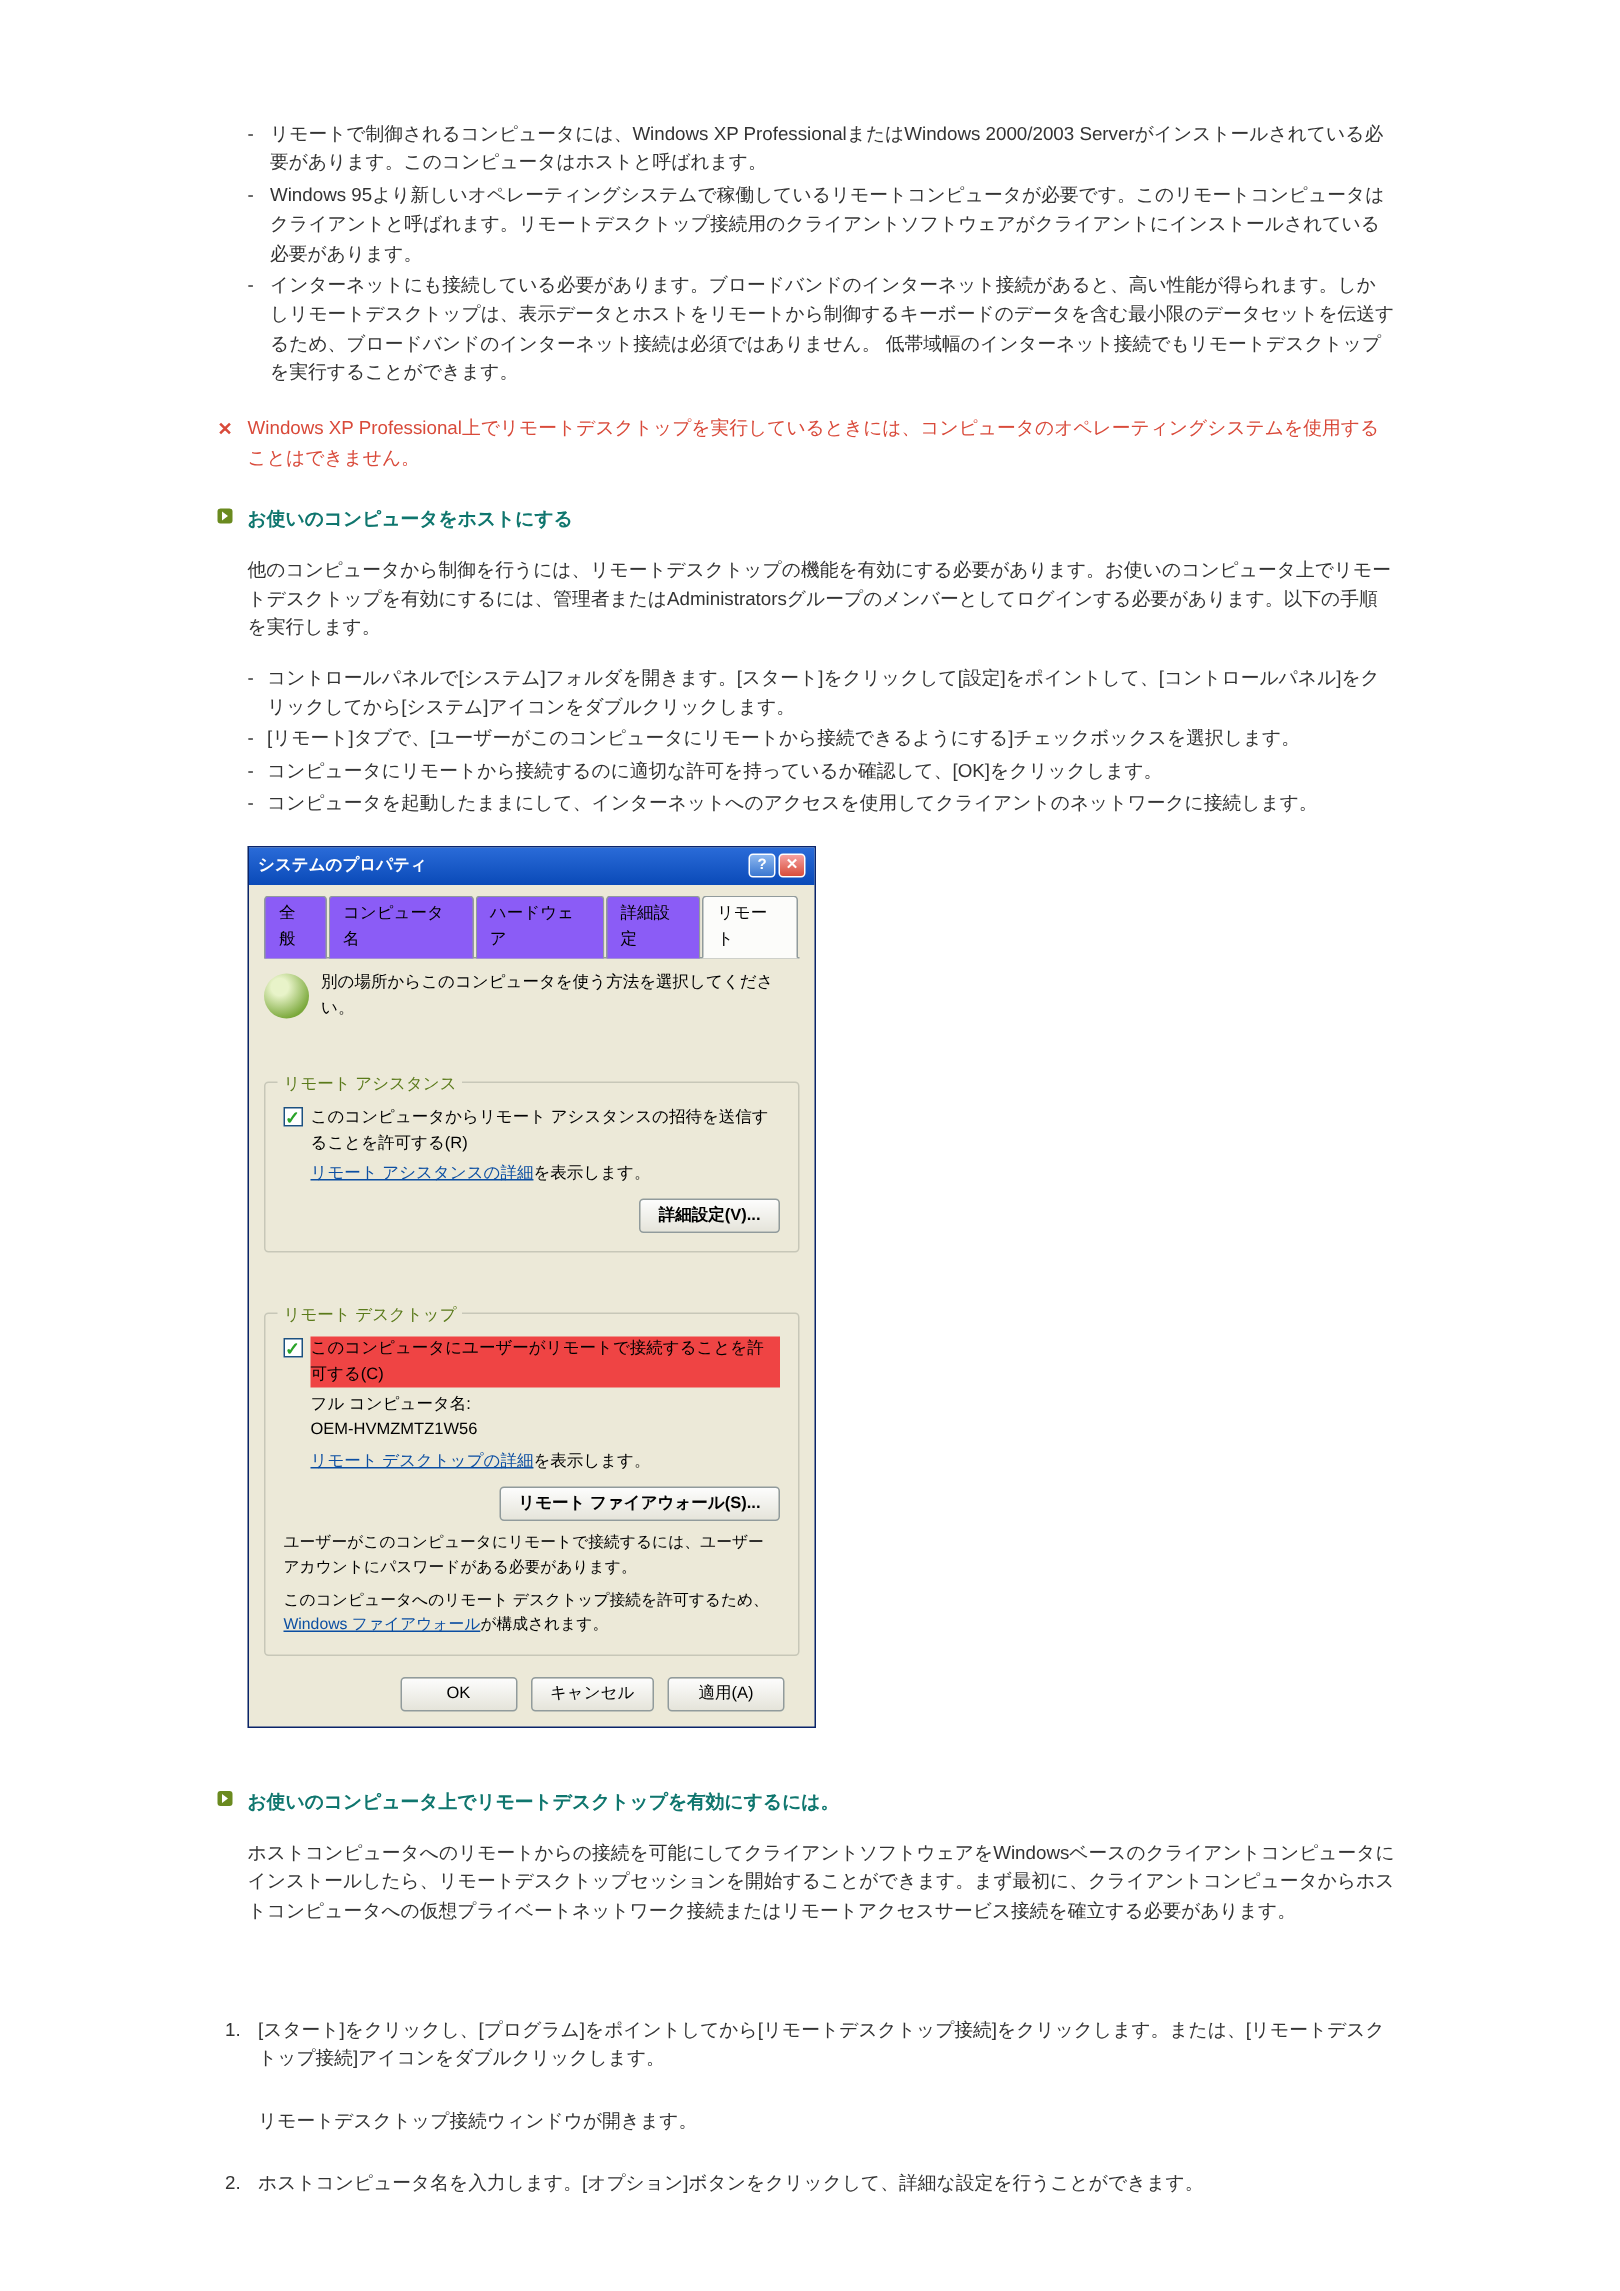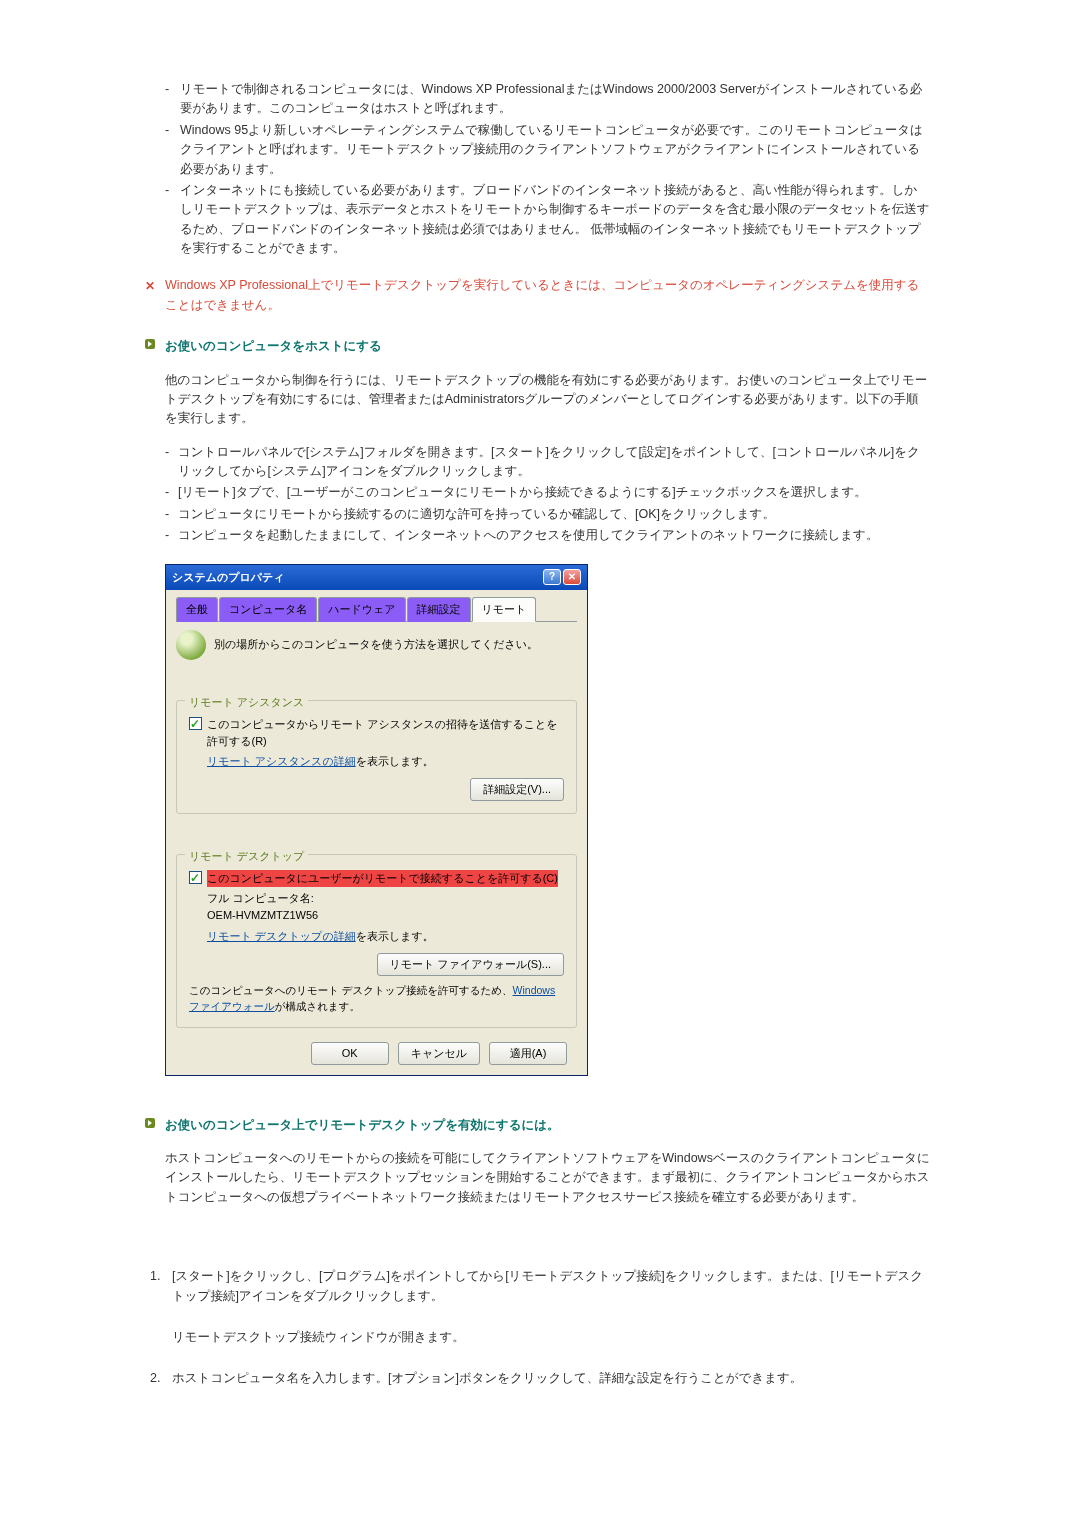--- a/index.html
+++ b/index.html
@@ -31,21 +31,21 @@
     .section-title { font-weight: bold; color: #0f766e; }
     .body-para { margin: 0 0 14px 15px; }
     .indented { margin-left: 15px; }
     ol.num-list { list-style: none; counter-reset: num; }
     ol.num-list li { counter-increment: num; position: relative; padding-left: 22px; margin-bottom: 22px; }
     ol.num-list li::before { content: counter(num) "."; position: absolute; left: 0; }
     .step-extra { margin-top: 22px; }
 
     
     .dialog {
-      width: 423px; margin: 18px 0 40px 15px;
+      width: 379px; margin: 18px 0 40px 15px;
       border: 1px solid #0a246a; background: #ece9d8;
       font-size: 11px; color: #000;
     }
     .dlg-title {
       background: linear-gradient(to bottom, #2a6bd8, #0a4ab8);
       color: #fff; font-weight: bold; padding: 4px 6px;
       display: flex; align-items: center; justify-content: space-between;
     }
     .dlg-title-btns { display: flex; gap: 2px; }
     .dlg-title-btn {
@@ -71,21 +71,21 @@
     .cb-row { display: flex; align-items: flex-start; gap: 5px; margin-bottom: 3px; }
     .cb { width: 13px; height: 13px; border: 1px solid #1c5180; background: #fff; position: relative; flex-shrink: 0; margin-top: 1px; }
     .cb.checked::after { content: "✓"; position: absolute; left: 0; top: -3px; color: #29a329; font-size: 12px; font-weight: bold; }
     .pad-cb { padding-left: 18px; }
     .link { color: #0b4ea2; text-decoration: underline; cursor: default; }
     .dlg-btn {
       min-width: 86px; padding: 2px 12px; border: 1px solid #919b9c;
       background: linear-gradient(#fdfdfd,#e5e4da); border-radius: 3px;
       font-size: 11px; text-align: center; display: inline-block;
     }
-    .row-right { text-align: right; margin-top: 8px; }
+    .row-right { text-align: right; margin-top: 8px; font-weight: bold; }
     .dlg-note { font-size: 10.5px; margin-top: 6px; }
     .dlg-footer { text-align: right; padding: 4px 10px 0; }
     .dlg-footer .dlg-btn { margin-left: 6px; min-width: 78px; }
   </style>
 </head>
 <body>
 
 <ul class="req-list">
   <li>リモートで制御されるコンピュータには、Windows XP ProfessionalまたはWindows 2000/2003 Serverがインストールされている必要があります。このコンピュータはホストと呼ばれます。</li>
   <li>Windows 95より新しいオペレーティングシステムで稼働しているリモートコンピュータが必要です。このリモートコンピュータはクライアントと呼ばれます。リモートデスクトップ接続用のクライアントソフトウェアがクライアントにインストールされている必要があります。</li>
@@ -154,20 +154,21 @@
           <span style="background:#ef4444;">このコンピュータにユーザーがリモートで接続することを許可する(C)</span>
         </div>
         <div class="pad-cb">フル コンピュータ名:</div>
         <div class="pad-cb">OEM-HVMZMTZ1W56</div>
         <div class="pad-cb" style="margin-top:4px;">
           <span class="link">リモート デスクトップの詳細</span><span>を表示します。</span>
         </div>
         <div class="row-right">
           <span class="dlg-btn">リモート ファイアウォール(S)...</span>
         </div>
+        <div class="dlg-note">ユーザーがこのコンピュータにリモートで接続するには、ユーザー アカウントにパスワードがある必要があります。</div>
         <div class="dlg-note">
           <span>このコンピュータへのリモート デスクトップ接続を許可するため、</span><span class="link">Windows ファイアウォール</span><span>が構成されます。</span>
         </div>
       </div>
     </div>
 
     <div class="dlg-footer">
       <span class="dlg-btn">OK</span>
       <span class="dlg-btn">キャンセル</span>
       <span class="dlg-btn">適用(A)</span>

